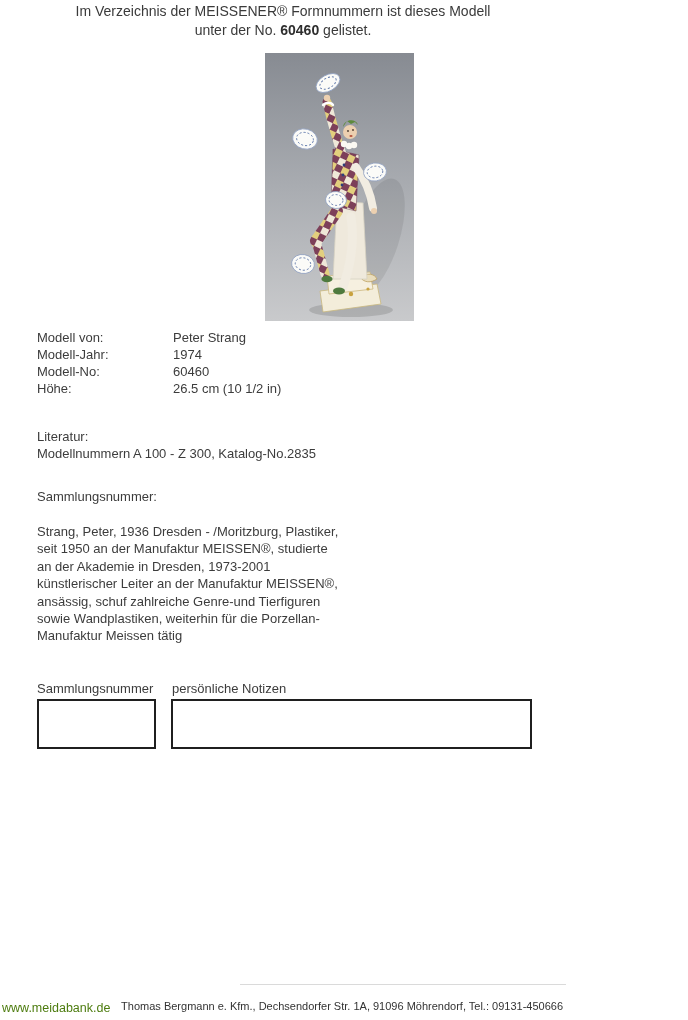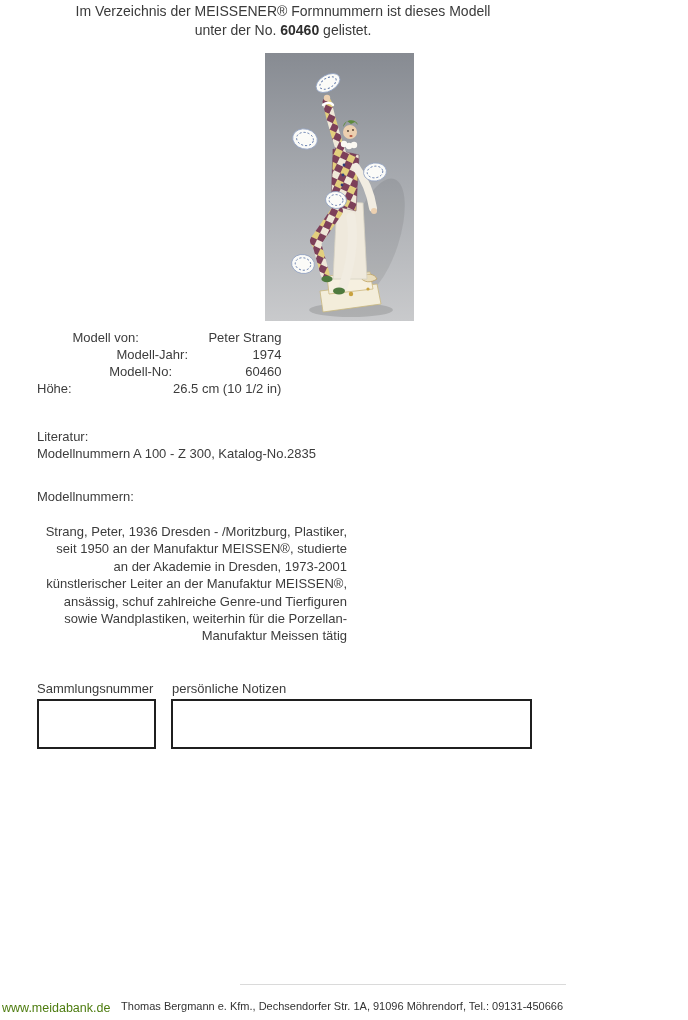--- a/index.html
+++ b/index.html
@@ -7,27 +7,27 @@
     position:relative; width:566px; height:1020px; background:#ffffff;
     font-family:"Liberation Sans", sans-serif; color:#3c3c3c; overflow:hidden;
   }
   .header { position:absolute; top:2px; left:0; right:0; text-align:center;
             font-size:14px; line-height:19px; color:#3a3a3a; }
   .header b { font-weight:bold; color:#2e2e2e; }
 
   .figurine { position:absolute; left:265px; top:53px; width:149px; height:268px; display:block; }
 
   .details { position:absolute; left:37px; top:329px; font-size:13px; line-height:17px; }
-  .drow { display:flex;justify-content:flex-end; }
+  .drow { display:flex; }
   .dlabel { width:136px; }
   .dvalue { white-space:nowrap; }
 
   .lit { position:absolute; left:37px; top:428px; font-size:13px; line-height:17px; }
   .bio-head { position:absolute; left:37px; top:489px; font-size:13px; }
-  .bio { position:absolute; left:37px; top:523px; width:310px; font-size:13px; line-height:17.4px;text-align:right; }
+  .bio { position:absolute; left:37px; top:523px; width:310px; font-size:13px; line-height:17.4px; }
 
   .coll-label { position:absolute; font-size:13px; top:681px; }
   .lbl-samm { left:37px; }
   .lbl-notes { left:172px; }
   .box { position:absolute; top:699px; height:46px; border:2px solid #1f1f1f; background:#ffffff; }
   .box-samm { left:37px; width:115px; }
   .box-notes { left:171px; width:357px; }
 
   .footer-divider { position:absolute; top:984px; left:240px; width:448px; height:1px; background:#dadada; }
   .footer-left { position:absolute; left:2px; top:1001px; font-size:12.5px; color:#4d7c0f; }
@@ -139,21 +139,21 @@
       <span class="dlabel">Höhe:</span>
       <span class="dvalue">26.5 cm (10 1/2 in)</span>
     </div>
   </div>
 
   <div class="lit">
     <div>Literatur:</div>
     <div>Modellnummern A 100 - Z 300, Katalog-No.2835</div>
   </div>
 
-  <div class="bio-head">Modellnummern:</div>
+  <div class="bio-head">Sammlungsnummer:</div>
   <div class="bio">
     <div>Strang, Peter, 1936 Dresden - /Moritzburg, Plastiker,</div>
     <div>seit 1950 an der Manufaktur MEISSEN®, studierte</div>
     <div>an der Akademie in Dresden, 1973-2001</div>
     <div>künstlerischer Leiter an der Manufaktur MEISSEN®,</div>
     <div>ansässig, schuf zahlreiche Genre-und Tierfiguren</div>
     <div>sowie Wandplastiken, weiterhin für die Porzellan-</div>
     <div>Manufaktur Meissen tätig</div>
   </div>
 

